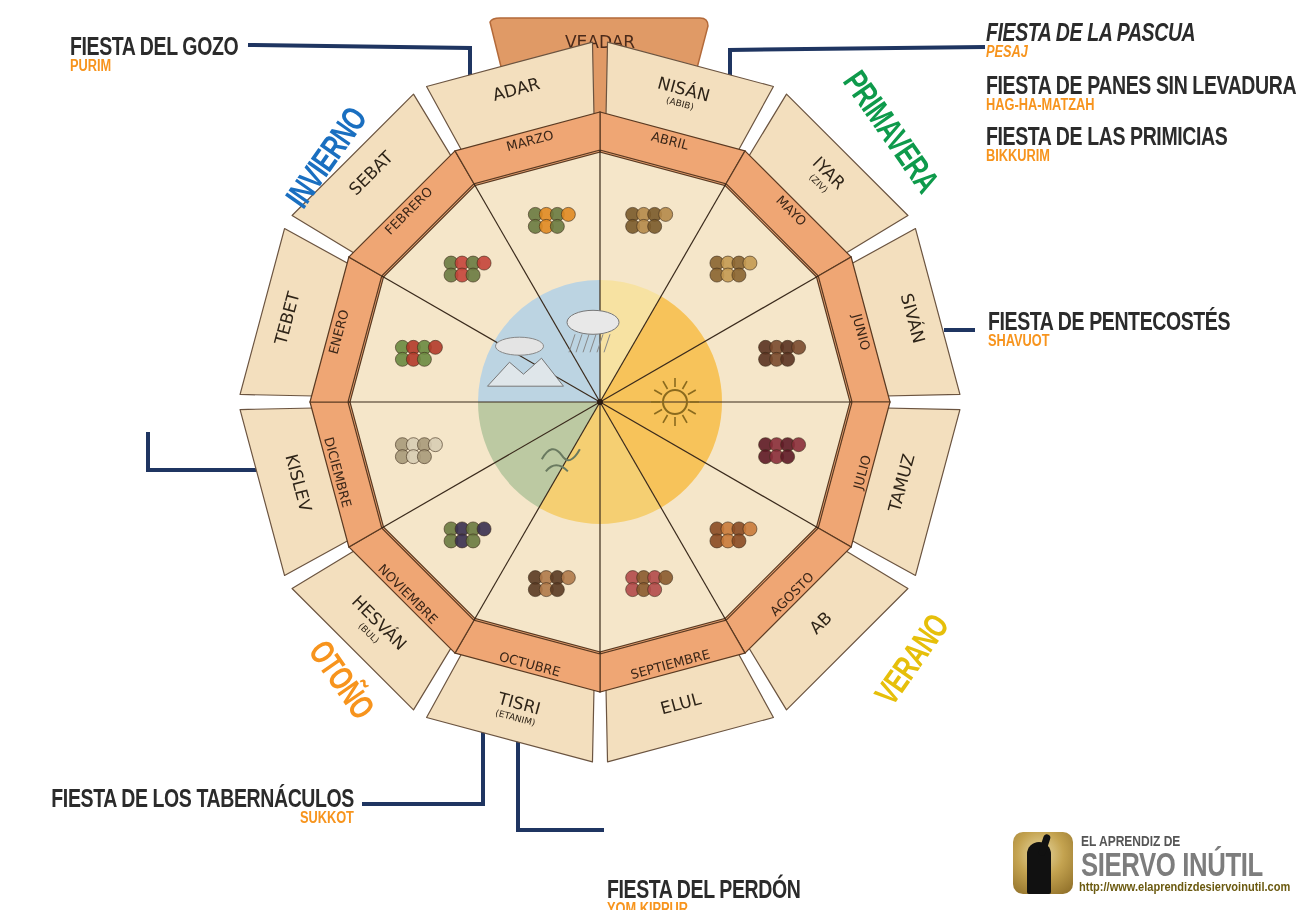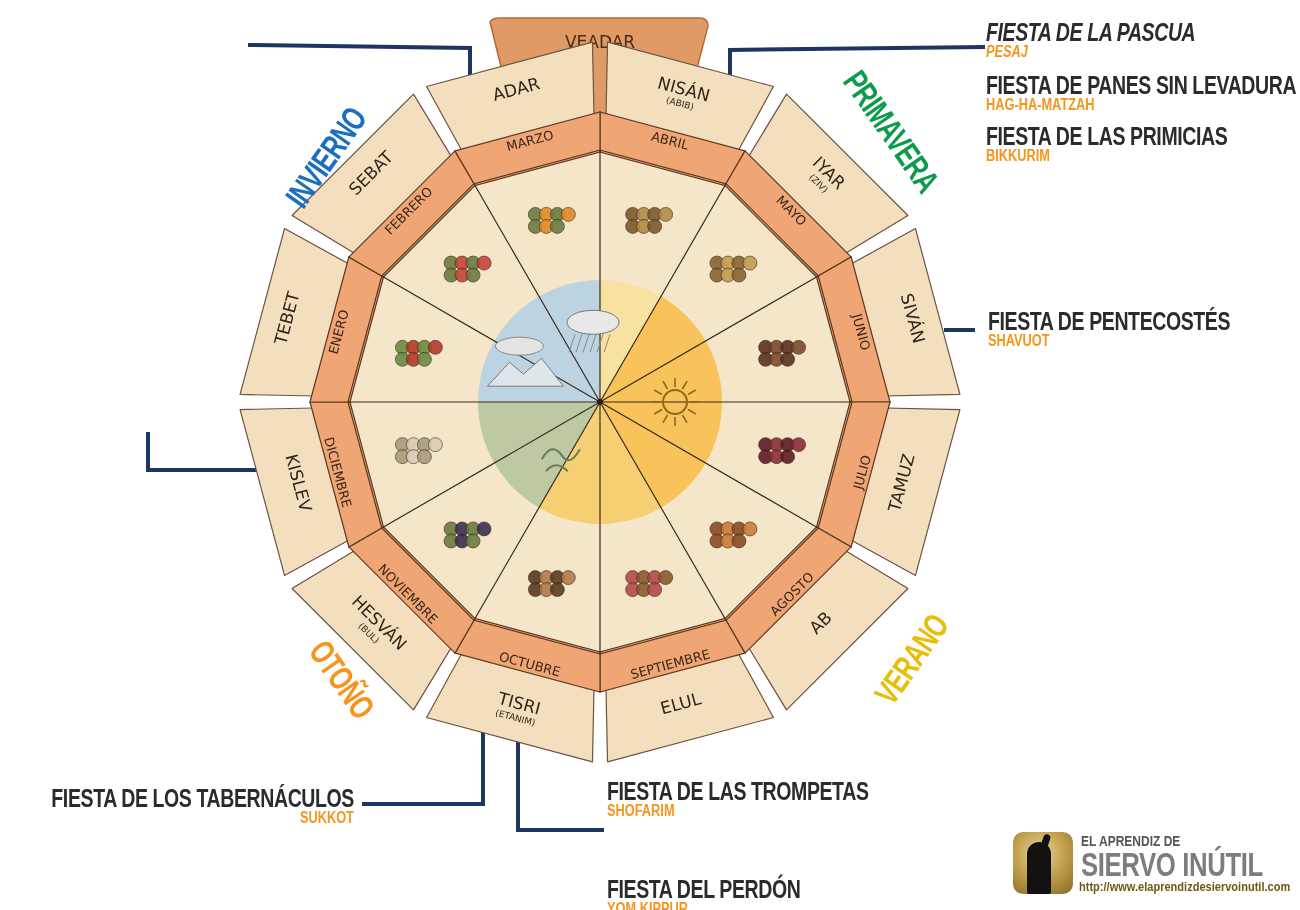--- a/index.html
+++ b/index.html
@@ -305,43 +305,43 @@
         <circle cx="557.3420195207261" cy="226.40594465765517" r="7" fill="#6a7a40" stroke="#3a2a1a" stroke-width="0.6" fill-opacity="0.9"></circle>
       </g>
       <circle cx="600" cy="402" r="3" fill="#2a1a10"></circle>
     </svg>
 
   <div class="season" style="left: 248px; top: 138px; transform: rotate(-55deg) scaleX(0.72); transform-origin: center center; color: rgb(26, 111, 192);">INVIERNO</div>
   <div class="season" style="left: 795px; top: 112px; transform: rotate(55deg) scaleX(0.72); transform-origin: center center; color: rgb(14, 154, 75);">PRIMAVERA</div>
   <div class="season" style="left: 842px; top: 640px; transform: rotate(-55deg) scaleX(0.72); transform-origin: center center; color: rgb(230, 191, 10);">VERANO</div>
   <div class="season" style="left: 282px; top: 660px; transform: rotate(55deg) scaleX(0.72); transform-origin: center center; color: rgb(247, 148, 29);">OTOÑO</div>
 
+  <div class="fest" style="left:70px;top:34px;">
+    <span class="t">FIESTA DEL GOZO</span>
+    <span class="s">PURIM</span>
+  </div>
   <div class="fest" style="left:986px;top:20px;font-style:italic;">
     <span class="t">FIESTA DE LA PASCUA</span>
     <span class="s">PESAJ</span>
   </div>
   <div class="fest" style="left:986px;top:73px;">
     <span class="t">FIESTA DE PANES SIN LEVADURA</span>
     <span class="s">HAG-HA-MATZAH</span>
   </div>
   <div class="fest" style="left:986px;top:124px;">
     <span class="t">FIESTA DE LAS PRIMICIAS</span>
     <span class="s">BIKKURIM</span>
   </div>
   <div class="fest" style="left:988px;top:309px;">
     <span class="t">FIESTA DE PENTECOSTÉS</span>
     <span class="s">SHAVUOT</span>
   </div>
   <div class="fest right-al" style="right:946px;top:786px;">
     <span class="t">FIESTA DE LOS TABERNÁCULOS</span>
     <span class="s">SUKKOT</span>
-  </div>
-  <div class="fest" style="left:607px;top:779px;">
-    <span class="t">FIESTA DE LAS TROMPETAS</span>
-    <span class="s">SHOFARIM</span>
   </div>
   <div class="fest" style="left:607px;top:833px;margin-top:44px;">
     <span class="t">FIESTA DEL PERDÓN</span>
     <span class="s">YOM KIPPUR</span>
   </div>
 
   <div class="logo">
     <div class="badge">
       <div class="fig"></div>
         <div class="arm"></div>

